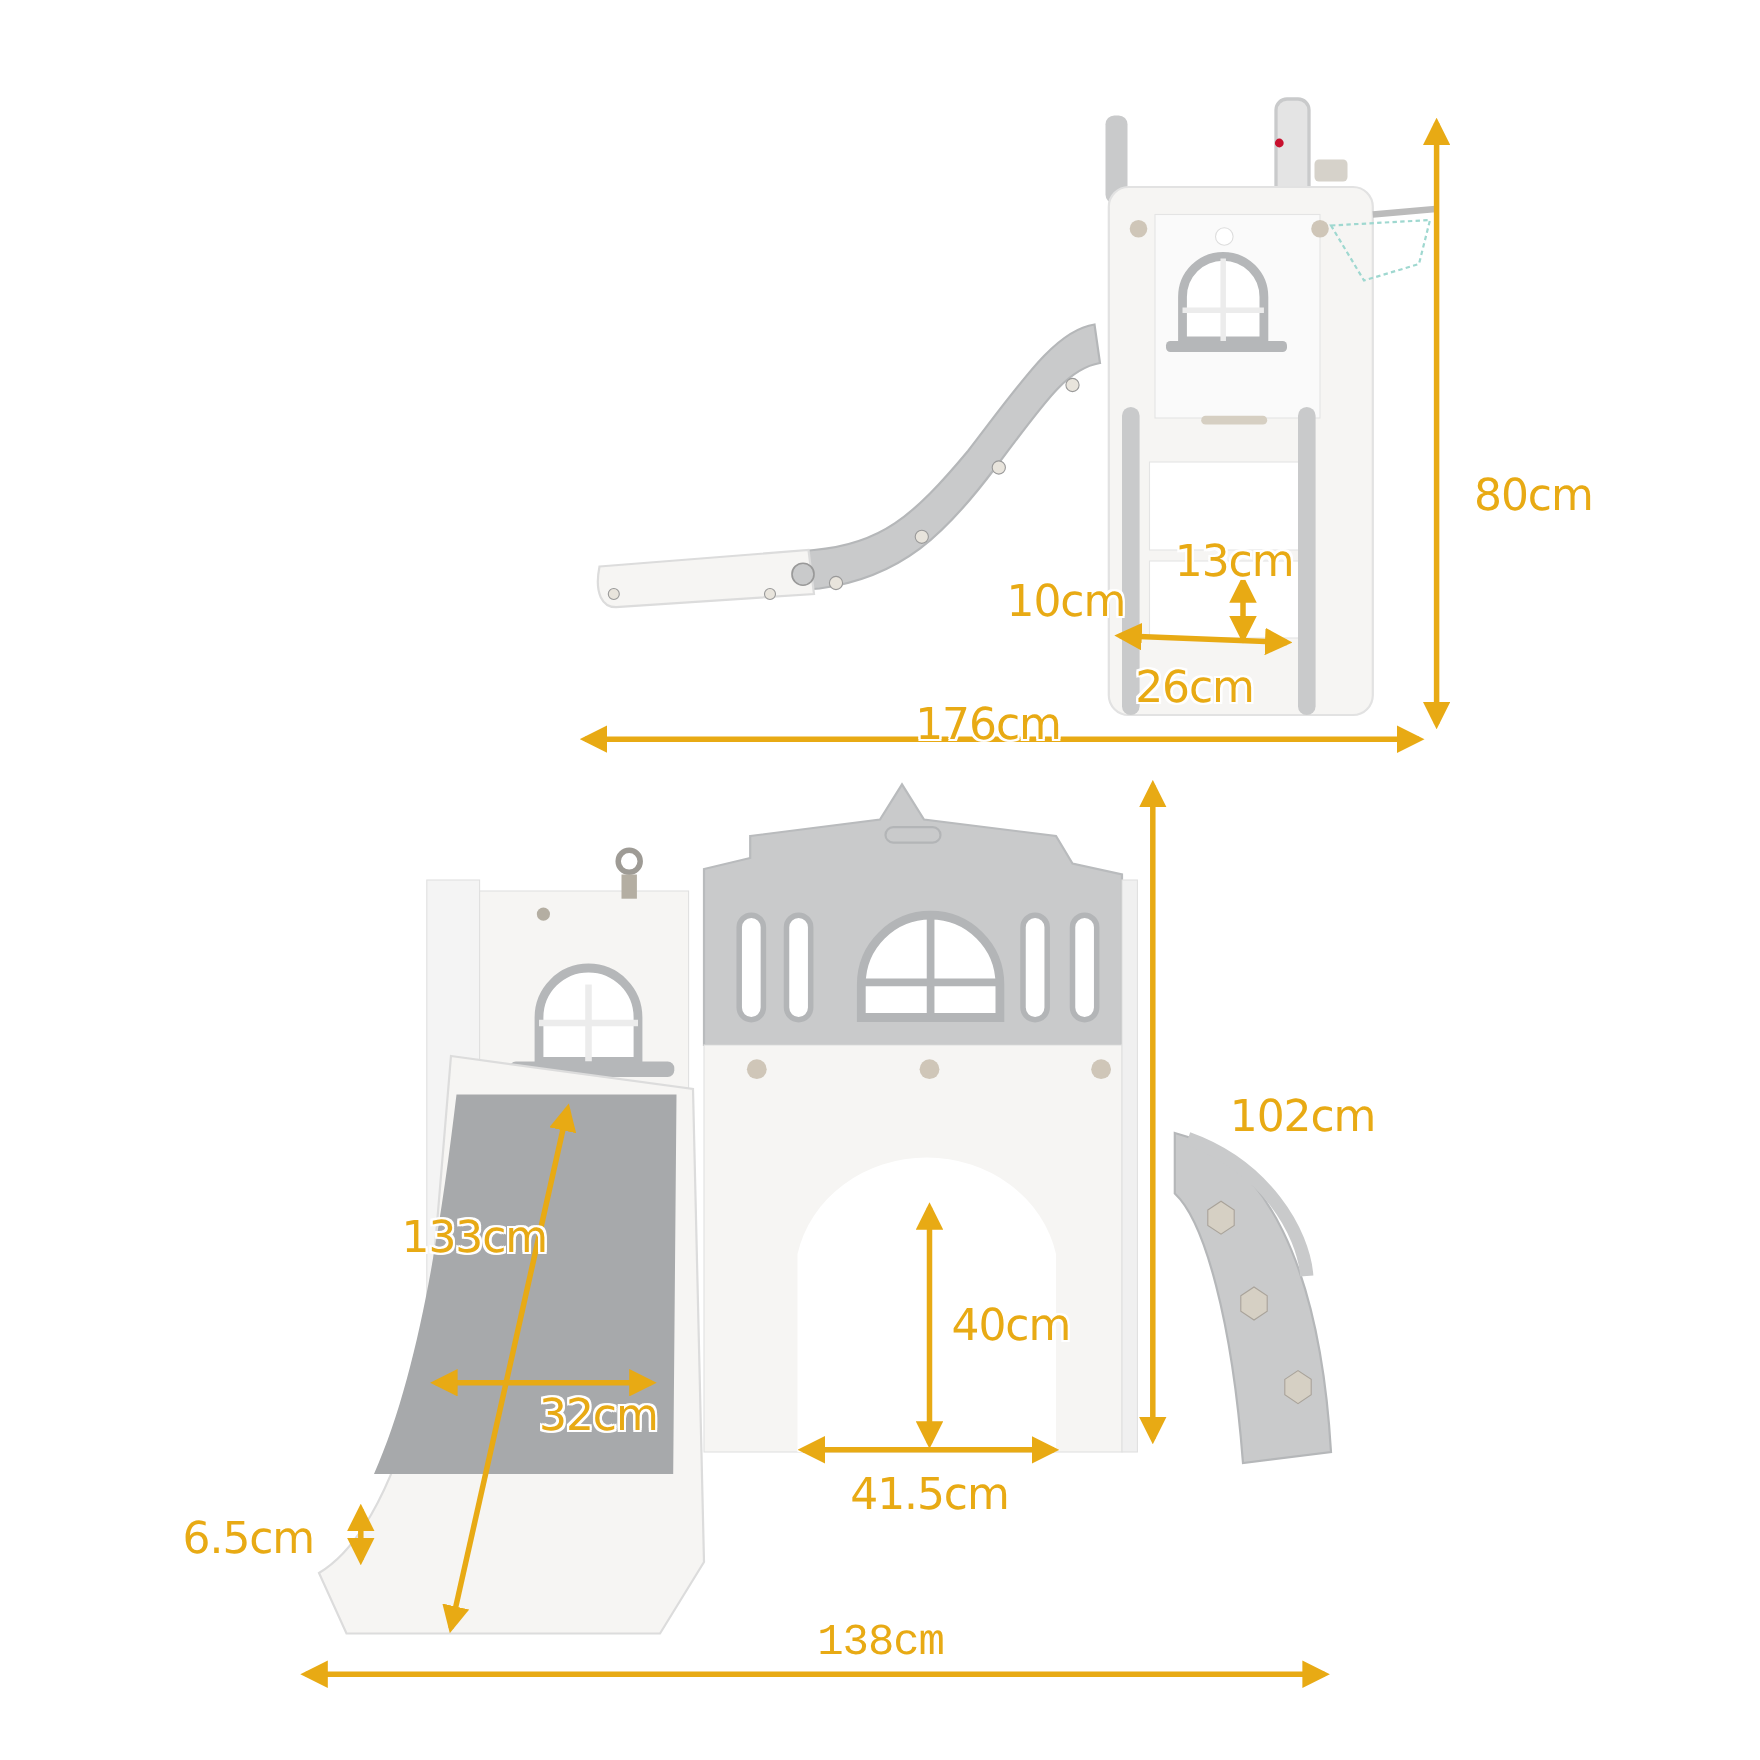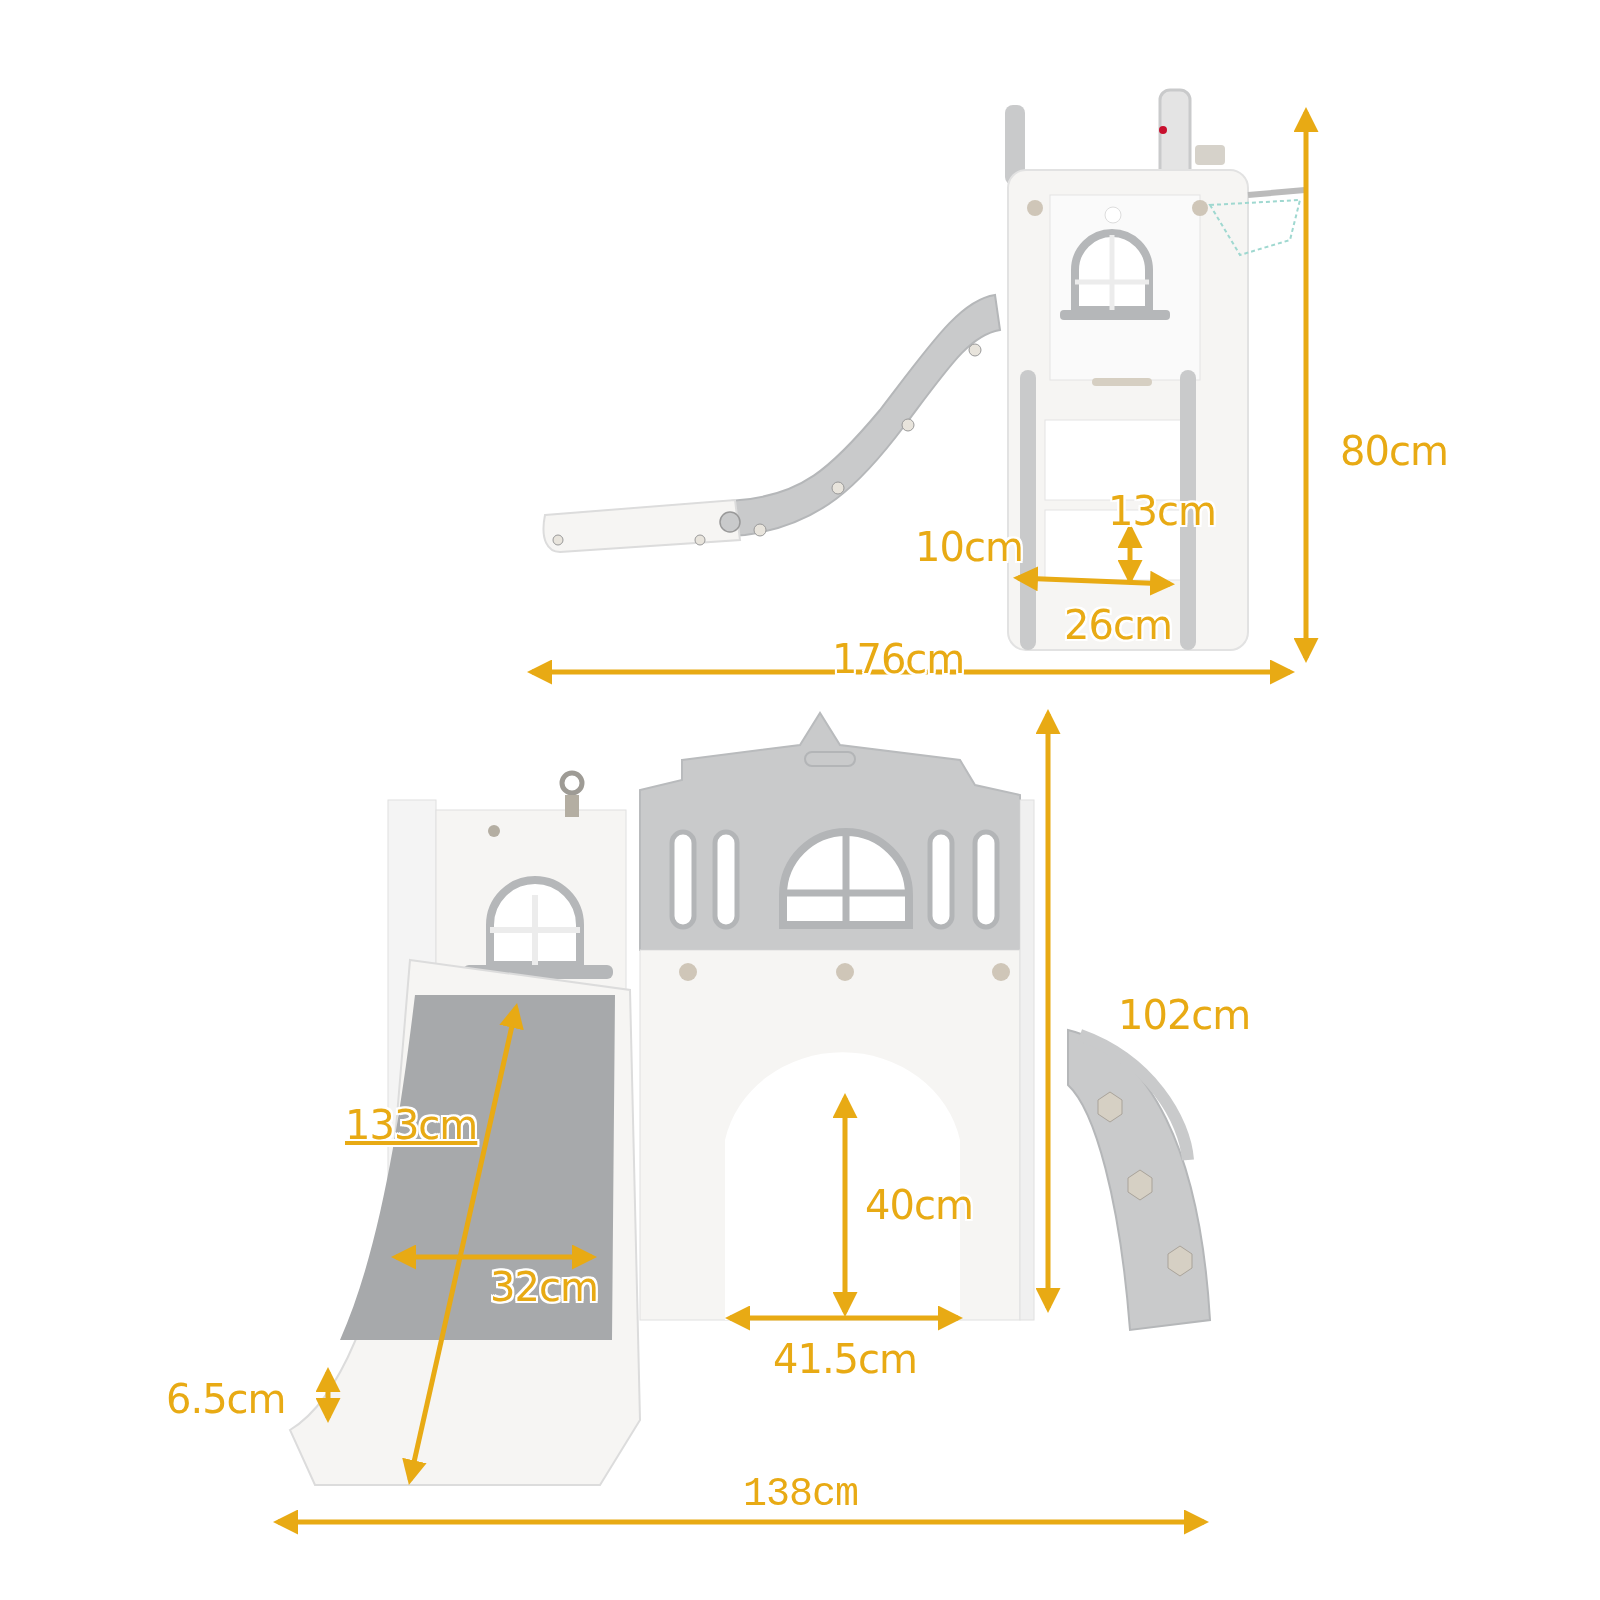--- a/index.html
+++ b/index.html
@@ -120,25 +120,25 @@
     <line x1="396" y1="1257" x2="592" y2="1257" stroke="#e8aa14" stroke-width="5" marker-start="url(#ah)" marker-end="url(#ah)"></line>
     <line x1="328" y1="1372" x2="328" y2="1418" stroke="#e8aa14" stroke-width="5" marker-start="url(#ah)" marker-end="url(#ah)"></line>
     <line x1="845" y1="1098" x2="845" y2="1312" stroke="#e8aa14" stroke-width="5" marker-start="url(#ah)" marker-end="url(#ah)"></line>
     <line x1="730" y1="1318" x2="958" y2="1318" stroke="#e8aa14" stroke-width="5" marker-start="url(#ah)" marker-end="url(#ah)"></line>
   </g>
 </svg>
 
   
   <div class="label" style="left:1340px;top:428px;">80cm</div>
   <div class="label" style="left:832px;top:636px;">176cm</div>
-  <div class="label" style="left:1108px;top:488px;">13cm</div>
+  <div class="label" style="left:1068px;top:488px;">13cm</div>
   <div class="label" style="left:915px;top:524px;">10cm</div>
-  <div class="label" style="left:1064px;top:602px;">26cm</div>
+  <div class="label" style="left:1032px;top:602px;">26cm</div>
 
   
   <div class="label" style="left:1078px;top:992px;margin-left:40px;">102cm</div>
   <div class="label" style="left:743px;top:1472px;font-family:Liberation Mono, monospace;">138cm</div>
-  <div class="label" style="left:345px;top:1102px;text-decoration:underline;">133cm</div>
+  <div class="label" style="left:365px;top:1102px;">133cm</div>
   <div class="label" style="left:490px;top:1264px;">32cm</div>
   <div class="label" style="left:166px;top:1376px;">6.5cm</div>
   <div class="label" style="left:865px;top:1182px;">40cm</div>
   <div class="label" style="left:773px;top:1336px;text-align:center;">41.5cm</div>
 </div>
 
 </body></html>

